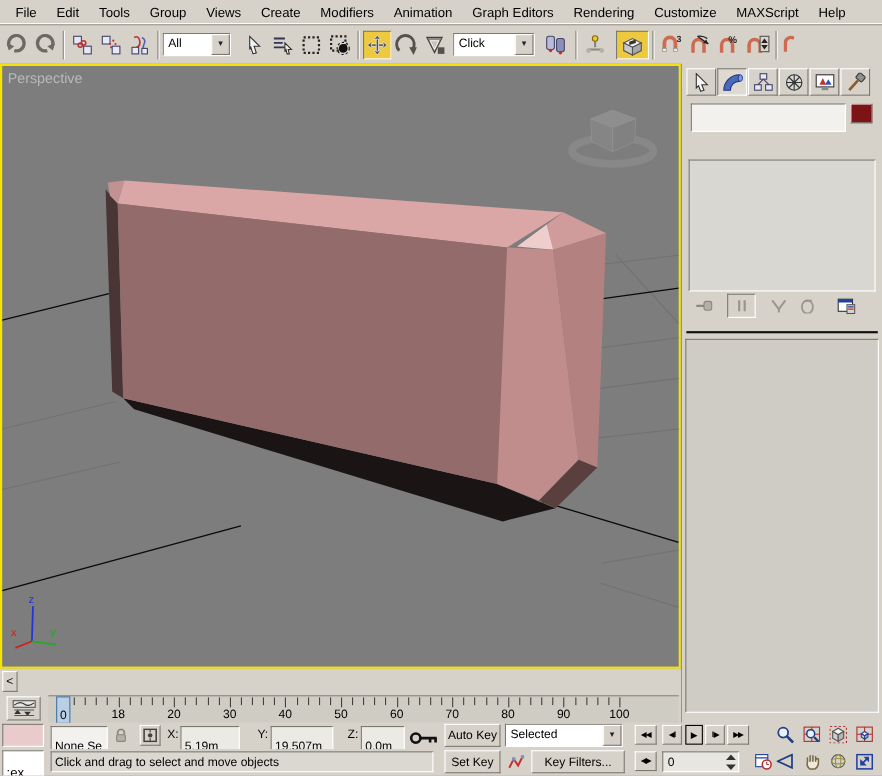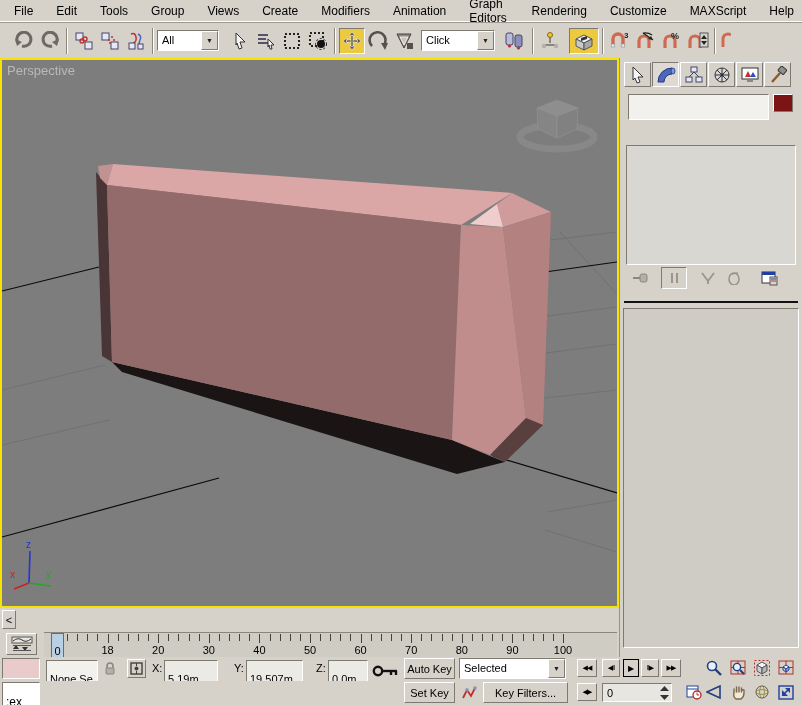--- a/index.html
+++ b/index.html
@@ -3,27 +3,27 @@
 <meta charset="utf-8">
 <style>
   * { margin:0; padding:0; box-sizing:border-box; }
   html,body { width:802px; height:705px; overflow:hidden; background:#d6d2ca;
               font-family:"Liberation Sans", sans-serif; font-size:11px; color:#000; }
   .abs { position:absolute; }
   #app { position:relative; width:802px; height:705px; background:#d6d2ca; }
 
   
   #menubar { position:absolute; left:0; top:0; width:802px; height:22px;
-             display:flex; align-items:center; padding-left:6px; gap:7px;
+             display:flex; align-items:center; padding-left:6px; gap:2px;
              background:#d6d2ca; border-bottom:1px solid #fff; }
   .menu-item { padding:3px 8px; font-size:12px; cursor:default; }
 
   
   #toolbar { position:absolute; left:0; top:22px; width:802px; height:36px;
-             display:flex; align-items:center; padding-left:11px;
+             display:flex; align-items:center; padding-left:2px;
              background:#d6d2ca; border-top:1px solid #9c9890; overflow:hidden; }
   .tbtn { width:26px; height:26px; display:flex; align-items:center; justify-content:center;
           background:#d6d2ca; border:1px solid #d6d2ca; flex:0 0 auto; }
   .tbtn.on { background:#ecc93e; border-color:#7d7a72 #fff #fff #7d7a72; }
   .sep { width:2px; height:26px; margin:0 3px; flex:0 0 auto;
          border-left:1px solid #8a867e; border-right:1px solid #ffffff; }
   .combo { height:21px; display:flex; flex:0 0 auto; border:1px solid;
            border-color:#7d7a72 #fff #fff #7d7a72; background:#fff; }
   .combo .cfield { padding:3px 4px 0 4px; font-size:11px; background:#fff; overflow:hidden; white-space:nowrap; }
   .combo .cbtn { width:17px; background:#d6d2ca; border:1px solid;
@@ -565,20 +565,21 @@
           <line x1="1" y1="7.5" x2="15" y2="7.5" stroke="#b03030"></line>
           <polygon points="5,7 8,5 11,7 8,9" fill="#f4f4f4" stroke="#2040a0"></polygon>
           <polygon points="5,7 8,9 8,12 5,10" fill="#cfcfcf" stroke="#2040a0"></polygon>
           <polygon points="11,7 8,9 8,12 11,10" fill="#b4b4b4" stroke="#2040a0"></polygon>
         </svg>
     </div>
   </div>
 
   <div id="status2">
     <div class="fld abs" style="left:2px; top:1px; width:38px; height:21px; background:#fff; font-size:12px">:ex</div>
+    <div class="fld abs" style="left:46px; top:2px; width:348px; height:19px; background:#dbd8d1; padding-top:3px">Click and drag to select and move objects</div>
     <div class="btn abs" style="left:404px; top:1px; width:51px; height:21px">Set Key</div>
     <div class="abs smbtn" style="left:459px; top:1px; width:21px; height:21px">
       <svg width="15" height="14">
           <path d="M1 12 L5 4 L9 10 L13 2" fill="none" stroke="#c03030" stroke-width="1.8"></path>
           <rect x="3.5" y="2.5" width="3" height="3" fill="#8090c0"></rect>
           <rect x="11.5" y="0.5" width="3" height="3" fill="#8090c0"></rect>
         </svg>
     </div>
     <div class="btn abs" style="left:483px; top:1px; width:85px; height:21px">Key Filters...</div>
     <div class="btn abs pbtn" style="left:577px; top:2px; width:20px; height:18px">◀▶</div>

